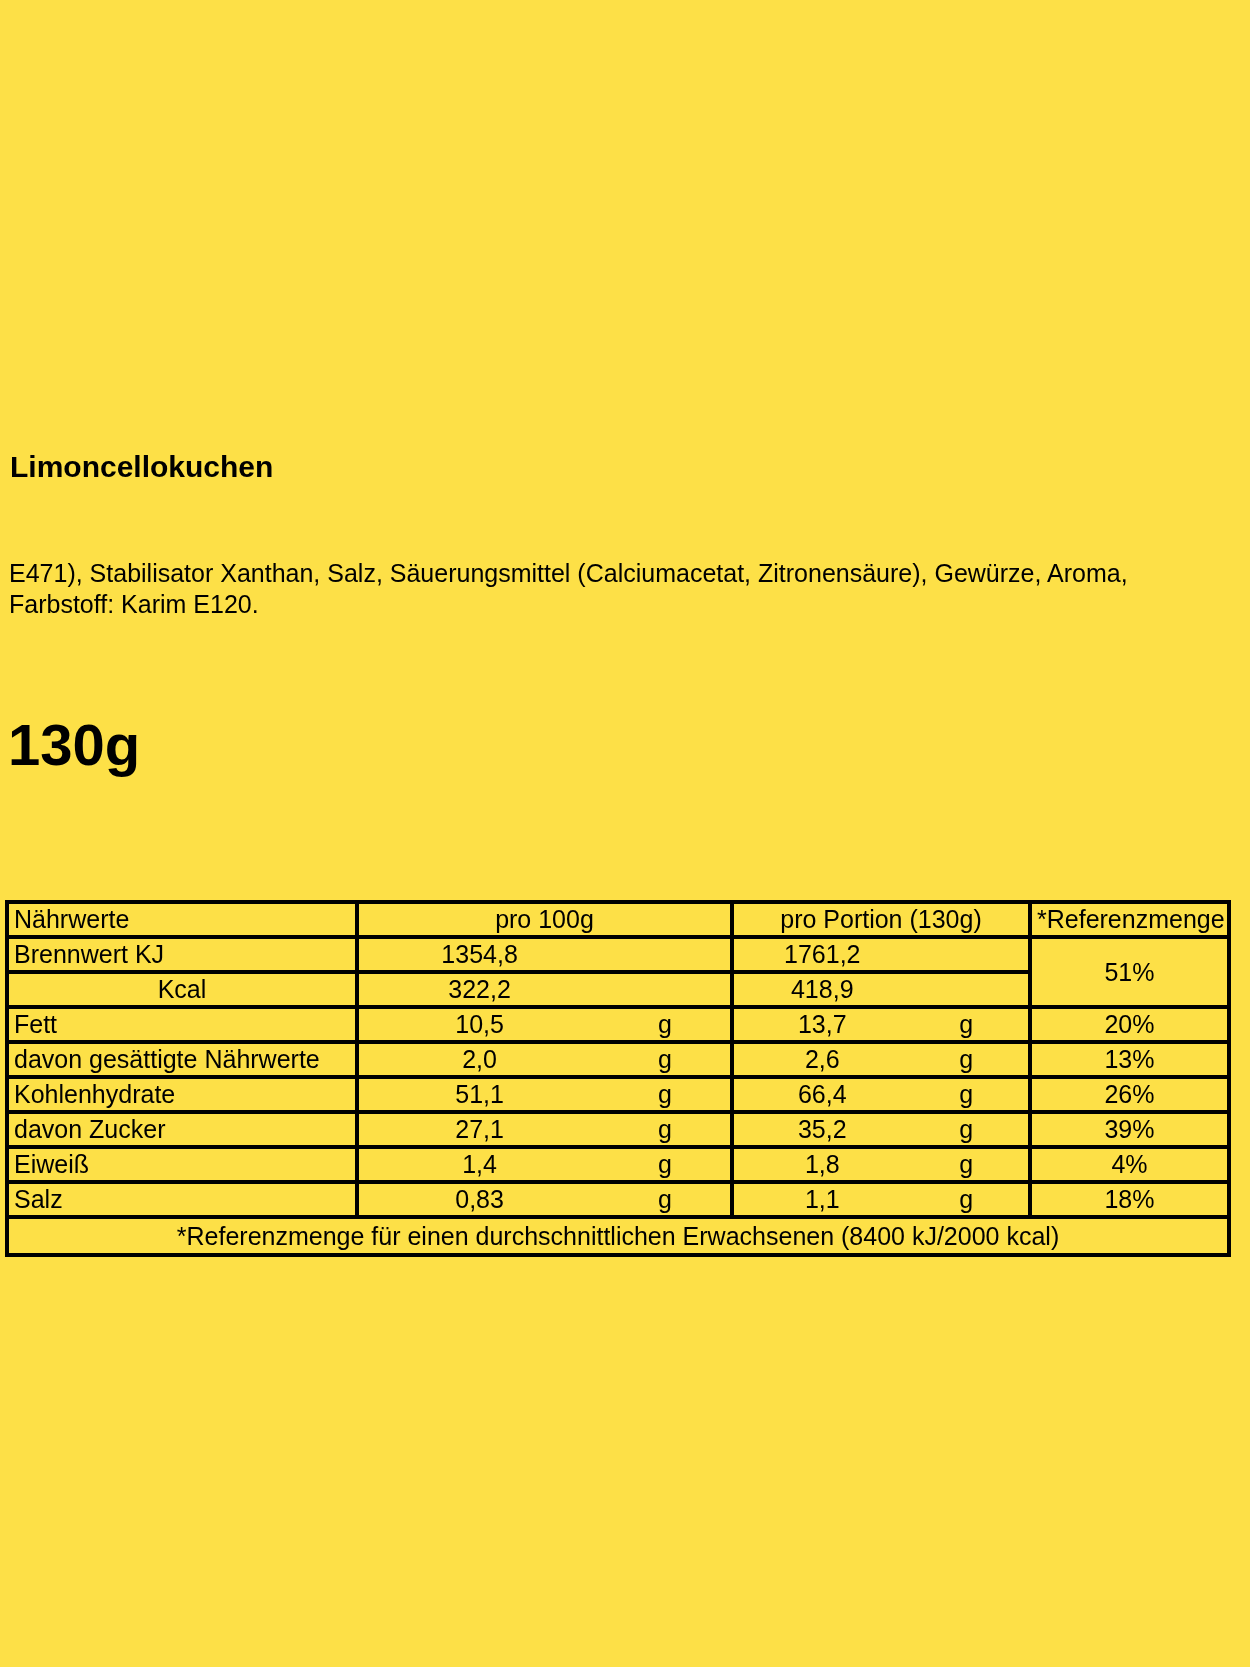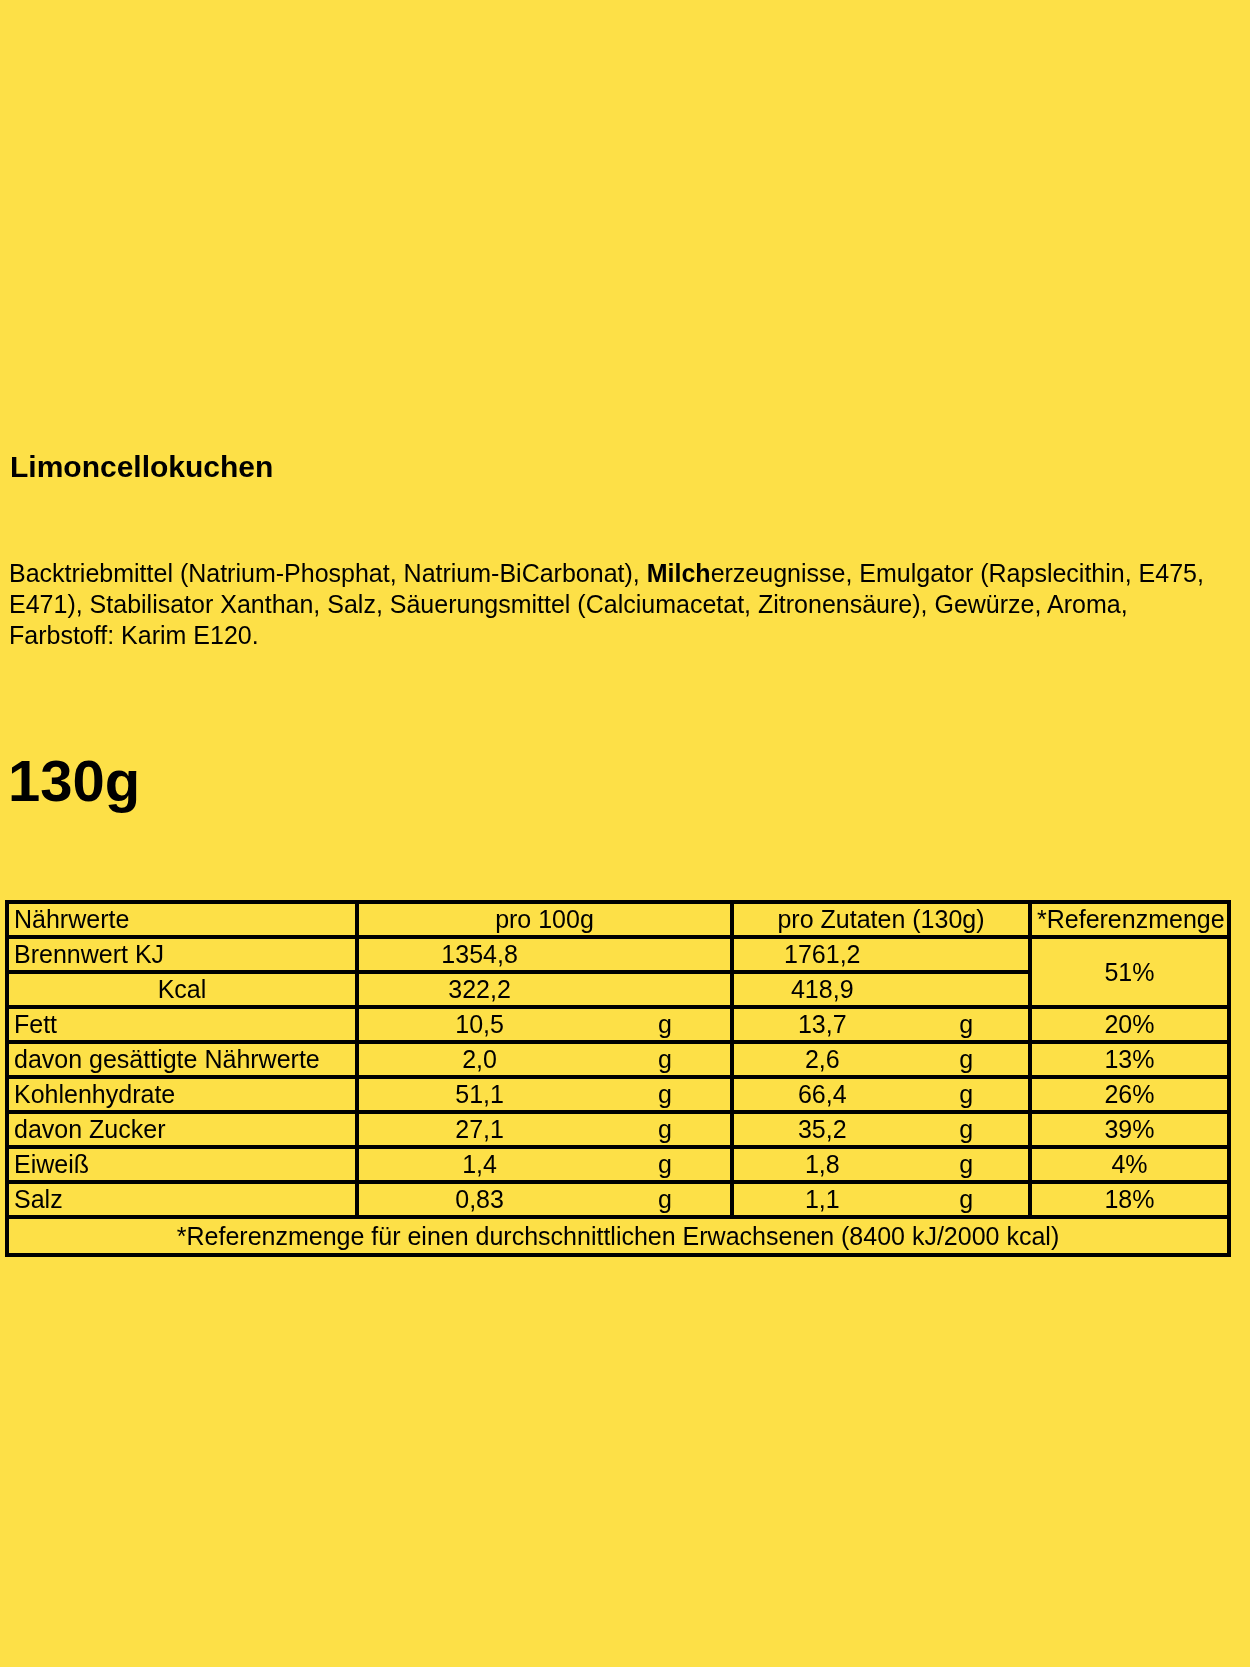--- a/index.html
+++ b/index.html
@@ -17,21 +17,21 @@
   }
 
   .ingredients {
     position: absolute; left: 9px; top: 558px;
     font-size: 25px; line-height: 31px; width: 1235px;
   }
   .ing-line { white-space: nowrap; }
   .ingredients .b { font-weight: bold; }
 
   .weight {
-    position: absolute; left: 8px; top: 752px;
+    position: absolute; left: 8px; top: 716px;
     font-size: 58px; font-weight: bold; line-height: 1;
   }
 
   table.nutrition {
     position: absolute; left: 5px; top: 900px;
     width: 1222px; border-collapse: collapse; table-layout: fixed;
     font-size: 25px; color: #000;
   }
   .nutrition th, .nutrition td {
     border: 4px solid #000; font-weight: normal;
@@ -51,39 +51,38 @@
   td.footnote { text-align: center; height: 38px; }
 </style>
 </head>
 <body>
 
 <div class="sheet">
 
   <h1 class="title">Limoncellokuchen</h1>
 
   <div class="ingredients" id="ingredients">
-      <div class="ing-line"><span>Backtriebmittel (Natrium-Phosphat, Natrium-BiCarbonat), </span><span class="b">Milch</span><span>erzeugnisse, Emulgator (Rapslecithin, E475,</span></div>
       <div class="ing-line"><span>E471), Stabilisator Xanthan, Salz, Säuerungsmittel (Calciumacetat, Zitronensäure), Gewürze, Aroma,</span></div>
       <div class="ing-line"><span>Farbstoff: Karim E120.</span></div>
     </div>
 
   <div class="weight">130g</div>
 
   <table class="nutrition">
     <colgroup>
       <col style="width:350px">
       <col style="width:375px">
       <col style="width:298px">
       <col style="width:199px">
     </colgroup>
     <thead>
       <tr>
         <th class="c1">Nährwerte</th>
         <th class="c2">pro 100g</th>
-        <th class="c3">pro Zutaten (130g)</th>
+        <th class="c3">pro Portion (130g)</th>
         <th class="c4">*Referenzmenge</th>
       </tr>
     </thead>
     <tbody id="table-body">
         <tr>
           <td class="c1">Brennwert KJ</td>
           <td class="c2 valcell">
             <div class="valwrap">
               <span class="val">1354,8</span>
               <span class="unit"></span>

